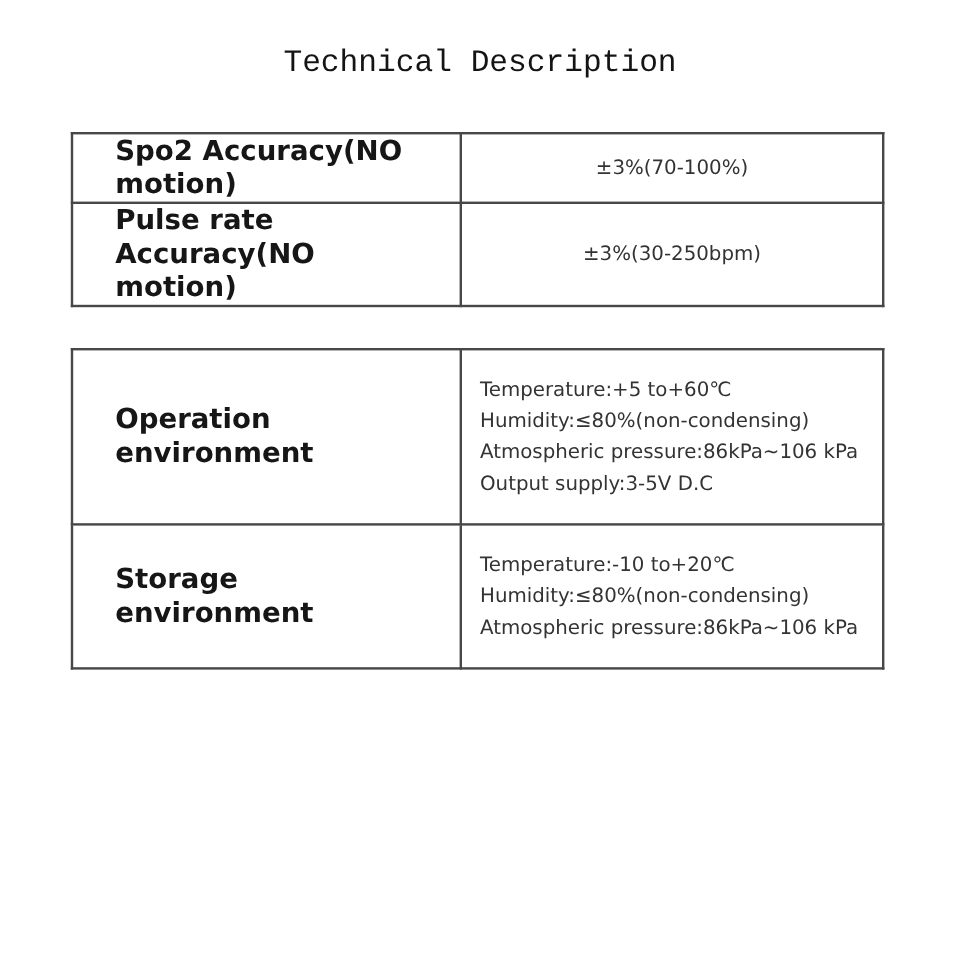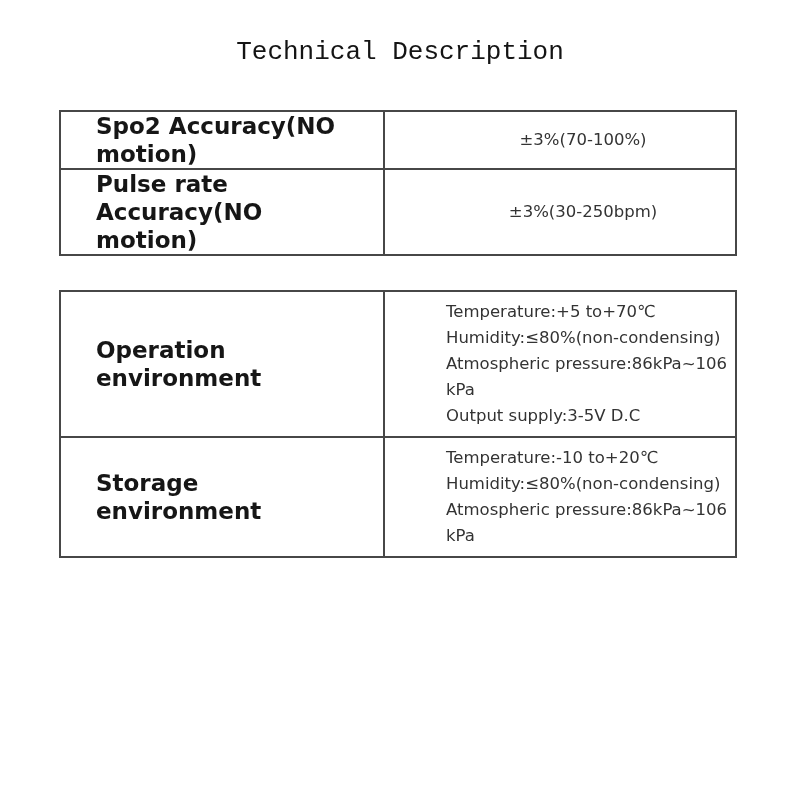--- a/index.html
+++ b/index.html
@@ -52,21 +52,21 @@
     max-width: 252px;
     margin: 0 auto;
     line-height: 28px;
   }
   td.value-cell {
     font-size: 16.5px;
     color: #333333;
   }
   td.value-center { text-align: center; }
   td.value-left .line-group { padding-left: 15px; }
-  .value-line { line-height: 26px; padding-left: 46px; }
+  .value-line { line-height: 26px; }
 
   .t1r1 td { height: 50px; }
   .t1r2 td { height: 62px; }
   .t1r3 td { height: 84px; }
   .t2r1 td { height: 144px; }
   .t2r2 td { height: 118px; }
 </style>
 </head>
 <body>
 
@@ -97,21 +97,21 @@
 
 
   <table class="spec-table" id="environment-table">
     <tbody>
       <tr class="t2r1">
         <td class="label-cell">
           <div class="label-inner">Operation environment</div>
         </td>
         <td class="value-cell value-left">
           <div class="line-group">
-            <div class="value-line">Temperature:+5 to+70℃</div>
+            <div class="value-line">Temperature:+5 to+60℃</div>
             <div class="value-line">Humidity:≤80%(non-condensing)</div>
             <div class="value-line">Atmospheric pressure:86kPa~106 kPa</div>
             <div class="value-line">Output supply:3-5V D.C</div>
           </div>
         </td>
       </tr>
       <tr class="t2r2">
         <td class="label-cell">
           <div class="label-inner">Storage environment</div>
         </td>

